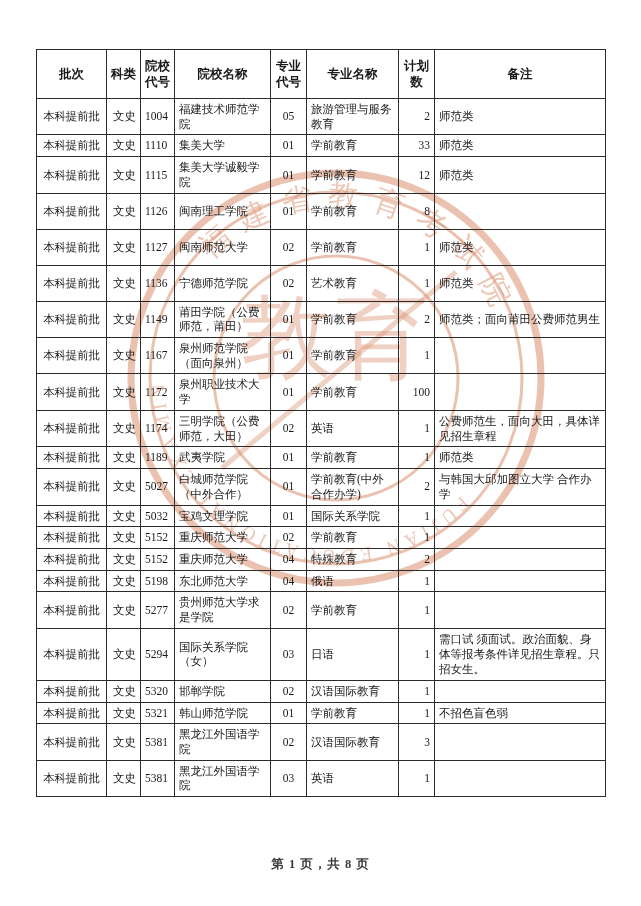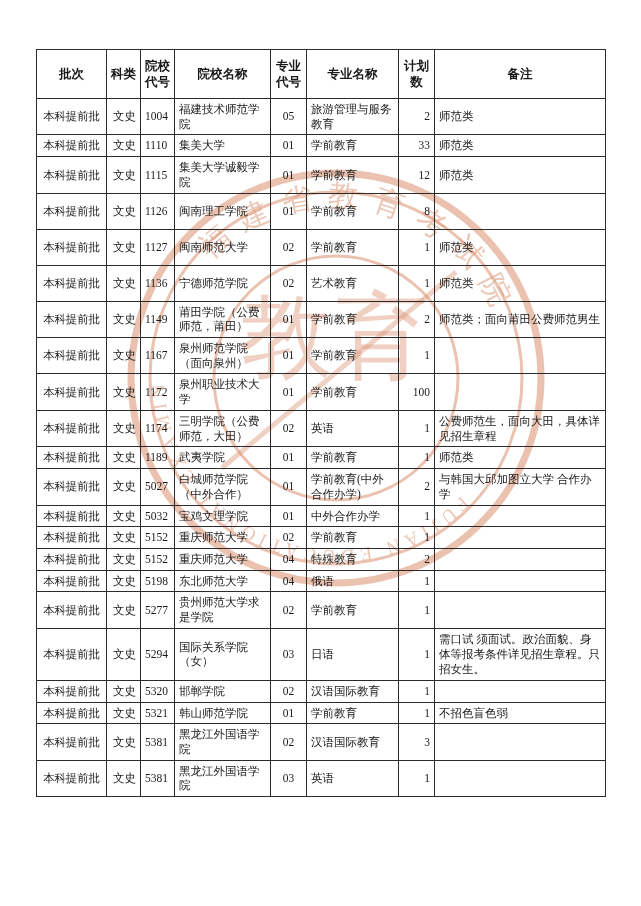--- a/index.html
+++ b/index.html
@@ -314,21 +314,21 @@
           <td class="zname">学前教育(中外合作办学)</td>
           <td class="plan">2</td>
           <td class="remark">与韩国大邱加图立大学 合作办学</td>
         </tr>
         <tr class="r r">
           <td class="batch">本科提前批</td>
           <td class="kelei">文史</td>
           <td class="ycode">5032</td>
           <td class="yname">宝鸡文理学院</td>
           <td class="zcode">01</td>
-          <td class="zname">中外合作办学</td>
+          <td class="zname">国际关系学院</td>
           <td class="plan">1</td>
           <td class="remark"></td>
         </tr>
         <tr class="r r">
           <td class="batch">本科提前批</td>
           <td class="kelei">文史</td>
           <td class="ycode">5152</td>
           <td class="yname">重庆师范大学</td>
           <td class="zcode">02</td>
           <td class="zname">学前教育</td>
@@ -411,13 +411,14 @@
           <td class="ycode">5381</td>
           <td class="yname">黑龙江外国语学院</td>
           <td class="zcode">03</td>
           <td class="zname">英语</td>
           <td class="plan">1</td>
           <td class="remark"></td>
         </tr>
       </tbody>
   </table>
 
+  <div class="footer">第 1 页，共 8 页</div>
 </div>
 
 </body></html>

